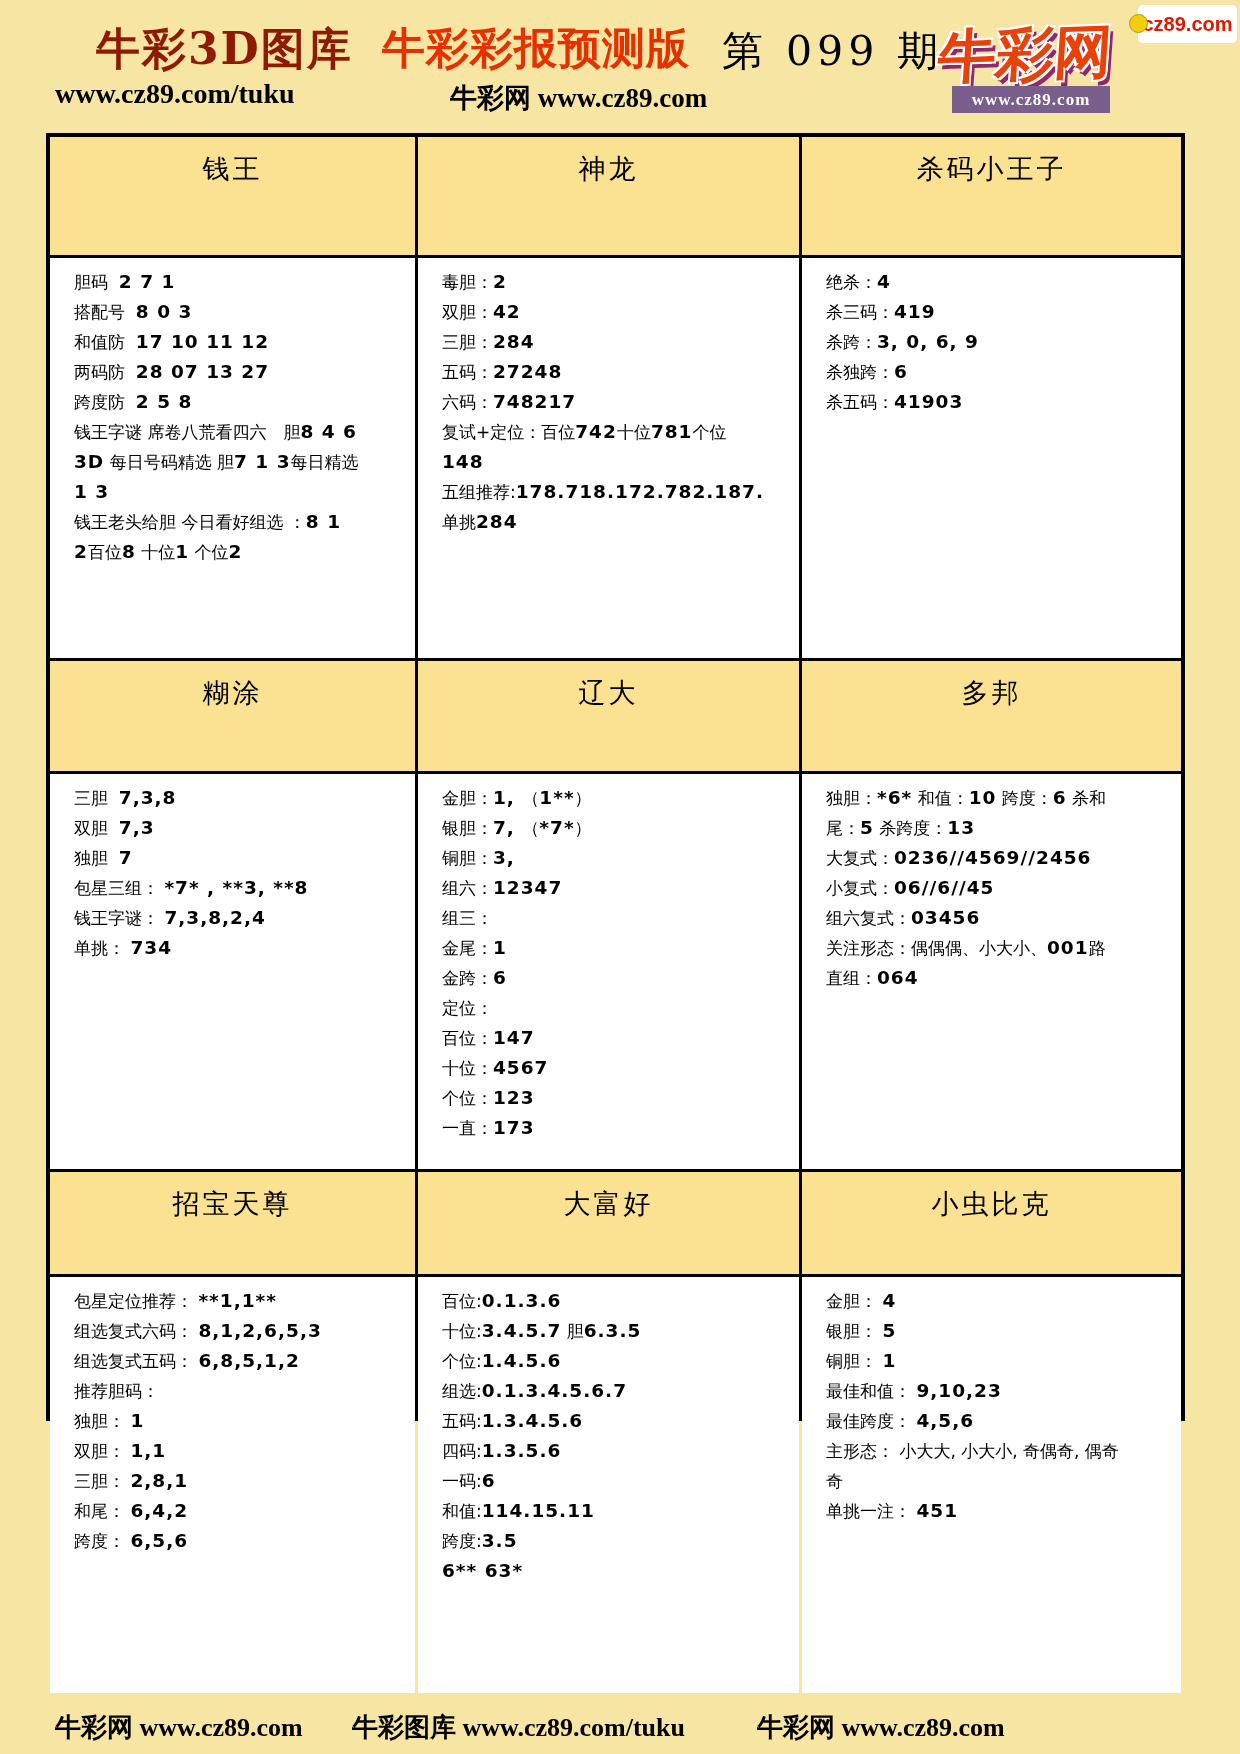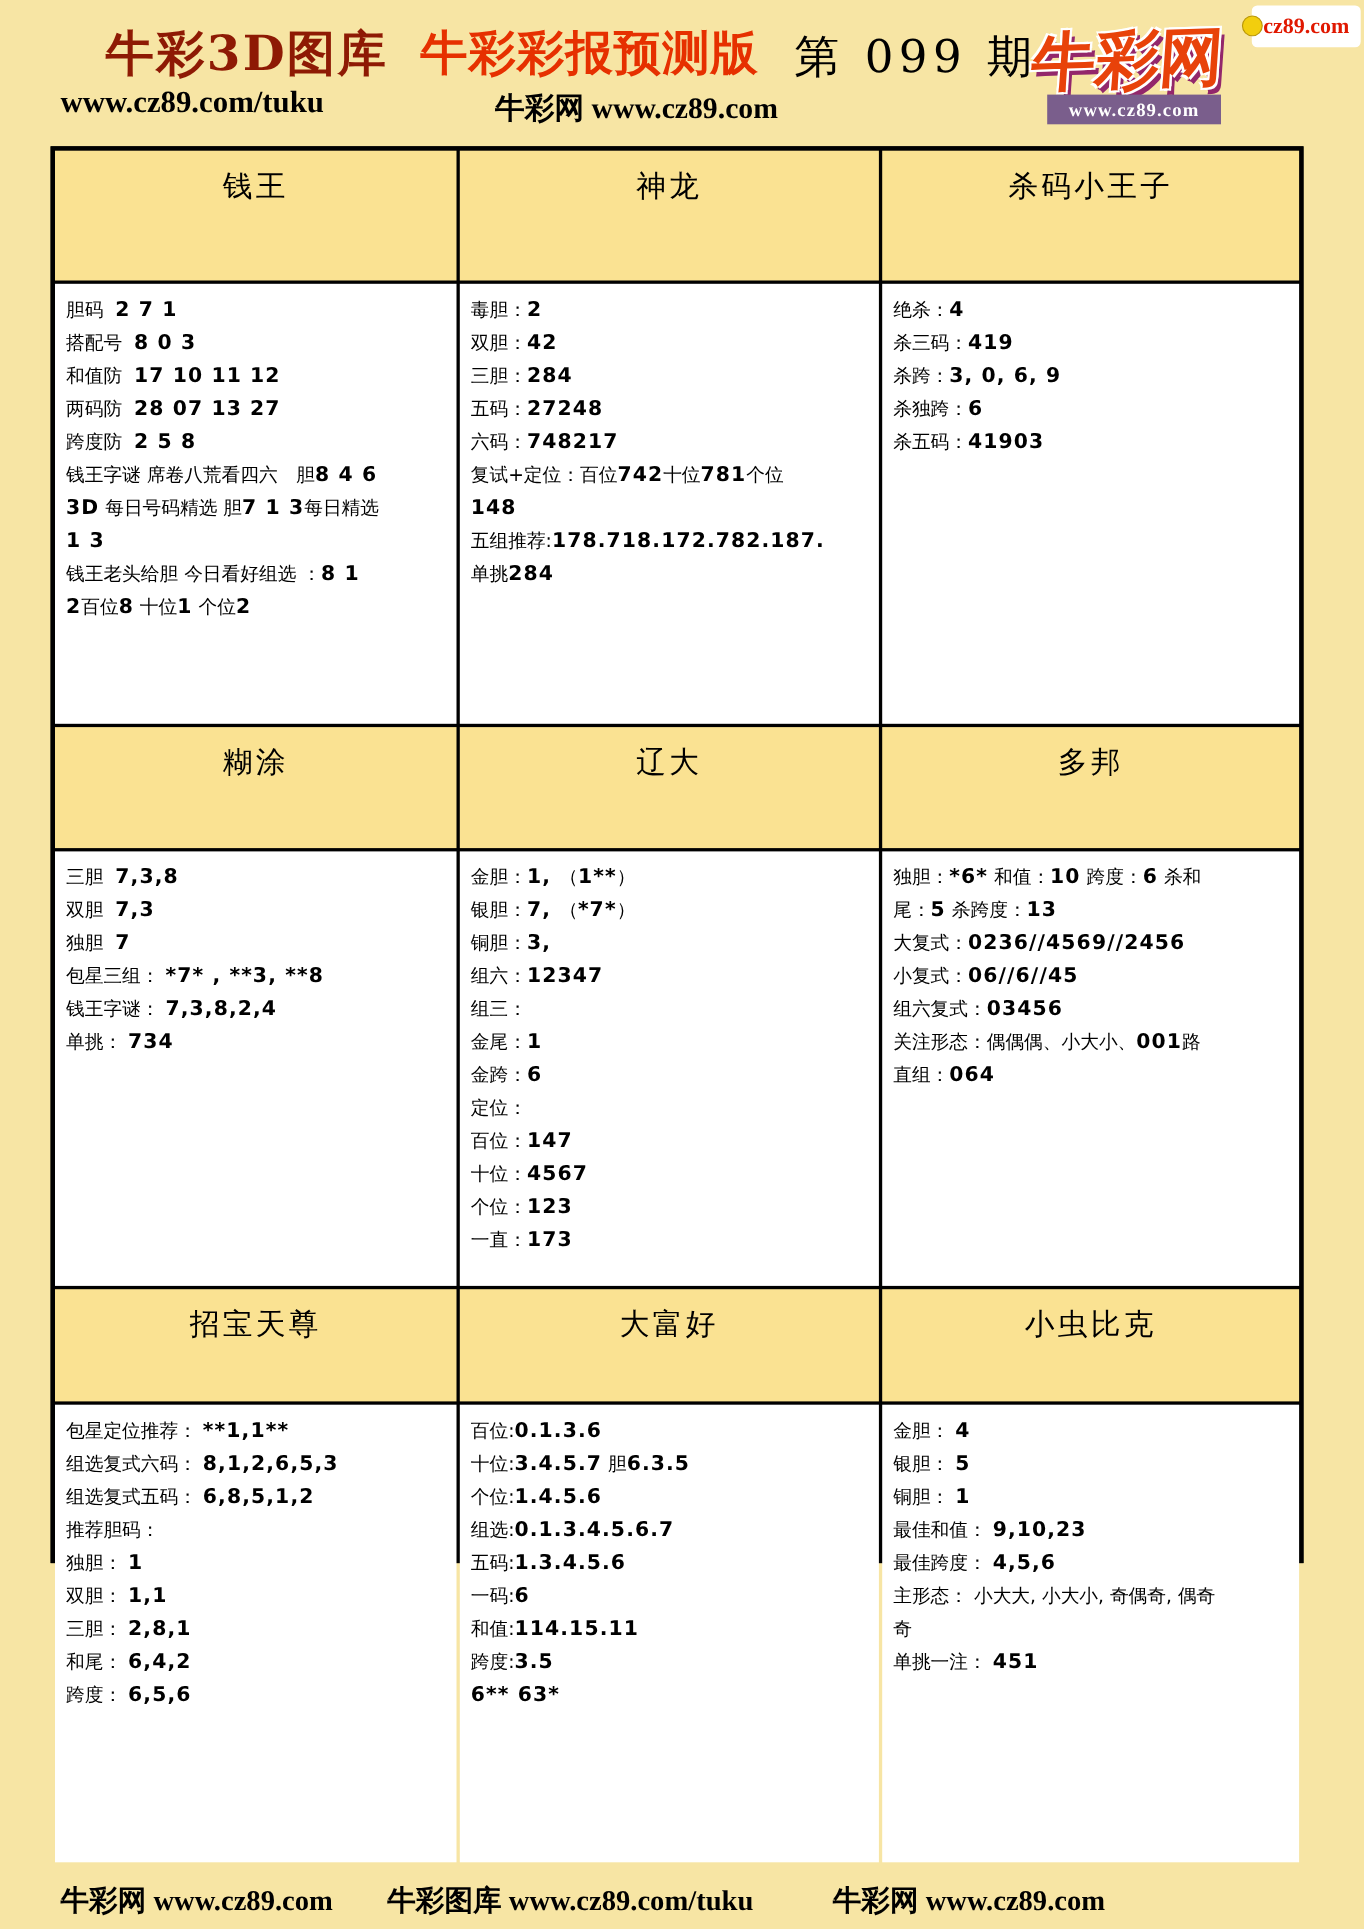--- a/index.html
+++ b/index.html
@@ -21,38 +21,38 @@
   .edition-title{position:absolute;left:382px;top:20px;font-family:"DejaVu Serif",serif;
     font-size:43px;font-weight:bold;color:var(--edition_title);letter-spacing:1px;}
   .edition-site{position:absolute;left:450px;top:80px;font-family:"Liberation Serif",serif;
     font-size:27px;font-weight:bold;}
   .issue{position:absolute;left:722px;top:24px;font-family:"DejaVu Serif",serif;
     font-size:41px;letter-spacing:5px;text-align:right;}
 
   
   .logo-badge{position:absolute;left:1138px;top:5px;width:99px;height:38px;background:#fff;
     border-radius:5px;display:flex;align-items:center;justify-content:center;
-    font-family:Liberation Serif, serif;font-size:20px;font-weight:bold;color:var(--logo_badge_text);}
+    font-family:Liberation Sans, sans-serif;font-size:20px;font-weight:bold;color:var(--logo_badge_text);}
   .badge-dot{position:absolute;left:-9px;top:9px;width:19px;height:19px;border-radius:50%;
     background:var(--badge_dot);border:1px solid #b99708;}
   .logo-name{position:absolute;left:938px;top:16px;font-family:"DejaVu Serif",serif;
     font-size:58px;font-weight:bold;color:var(--logo_red);transform:skewX(-6deg) rotate(-2deg);
     text-shadow:-2px -2px 0 #fff,2px -2px 0 #fff,-2px 2px 0 #fff,2px 2px 0 #fff,5px 6px 0 #93276B;}
   .logo-url{position:absolute;left:952px;top:86px;width:158px;height:27px;background:var(--logo_url_bg);
     color:var(--logo_url_text);font-family:"Liberation Serif",serif;font-size:17px;font-weight:bold;
     text-align:center;line-height:27px;letter-spacing:1px;}
 
   
   .grid{position:absolute;left:46px;top:133px;width:1139px;height:1288px;
     display:grid;grid-template-columns:365px 381px 379px;
     grid-template-rows:118px 400px 110px 395px 102px 416px;
     gap:3px;background:var(--border);border:4px solid var(--border);}
   .cell-head{background:var(--band_bg);text-align:center;padding-top:14px;
     font-family:"DejaVu Serif",serif;font-size:27px;letter-spacing:3px;}
-  .cell-body{background:var(--cell_bg);padding:9px 8px 0 10px;font-size:17px;
+  .cell-body{background:var(--cell_bg);padding:9px 8px 0 24px;font-size:17px;
     line-height:30px;overflow:hidden;}
   .line{white-space:pre;}
   .b{font-weight:bold;font-size:18.5px;letter-spacing:1px;}
 
   
   .footer-seg{position:absolute;top:1710px;font-family:"Liberation Serif",serif;
     font-size:26px;font-weight:bold;}
   .f1{left:55px;} .f2{left:352px;} .f3{left:757px;}
 </style>
 </head>
@@ -157,20 +157,21 @@
         <div class="line"><span>三胆： </span><span class="b">2,8,1</span></div>
         <div class="line"><span>和尾： </span><span class="b">6,4,2</span></div>
         <div class="line"><span>跨度： </span><span class="b">6,5,6</span></div>
       </div>
       <div class="cell-body">
         <div class="line"><span>百位:</span><span class="b">0.1.3.6</span></div>
         <div class="line"><span>十位:</span><span class="b">3.4.5.7</span><span> 胆</span><span class="b">6.3.5</span></div>
         <div class="line"><span>个位:</span><span class="b">1.4.5.6</span></div>
         <div class="line"><span>组选:</span><span class="b">0.1.3.4.5.6.7</span></div>
         <div class="line"><span>五码:</span><span class="b">1.3.4.5.6</span></div>
+        <div class="line"><span>四码:</span><span class="b">1.3.5.6</span></div>
         <div class="line"><span>一码:</span><span class="b">6</span></div>
         <div class="line"><span>和值:</span><span class="b">114.15.11</span></div>
         <div class="line"><span>跨度:</span><span class="b">3.5</span></div>
         <div class="line"><span class="b">6** 63*</span></div>
       </div>
       <div class="cell-body">
         <div class="line"><span>金胆： </span><span class="b">4</span></div>
         <div class="line"><span>银胆： </span><span class="b">5</span></div>
         <div class="line"><span>铜胆： </span><span class="b">1</span></div>
         <div class="line"><span>最佳和值： </span><span class="b">9,10,23</span></div>

